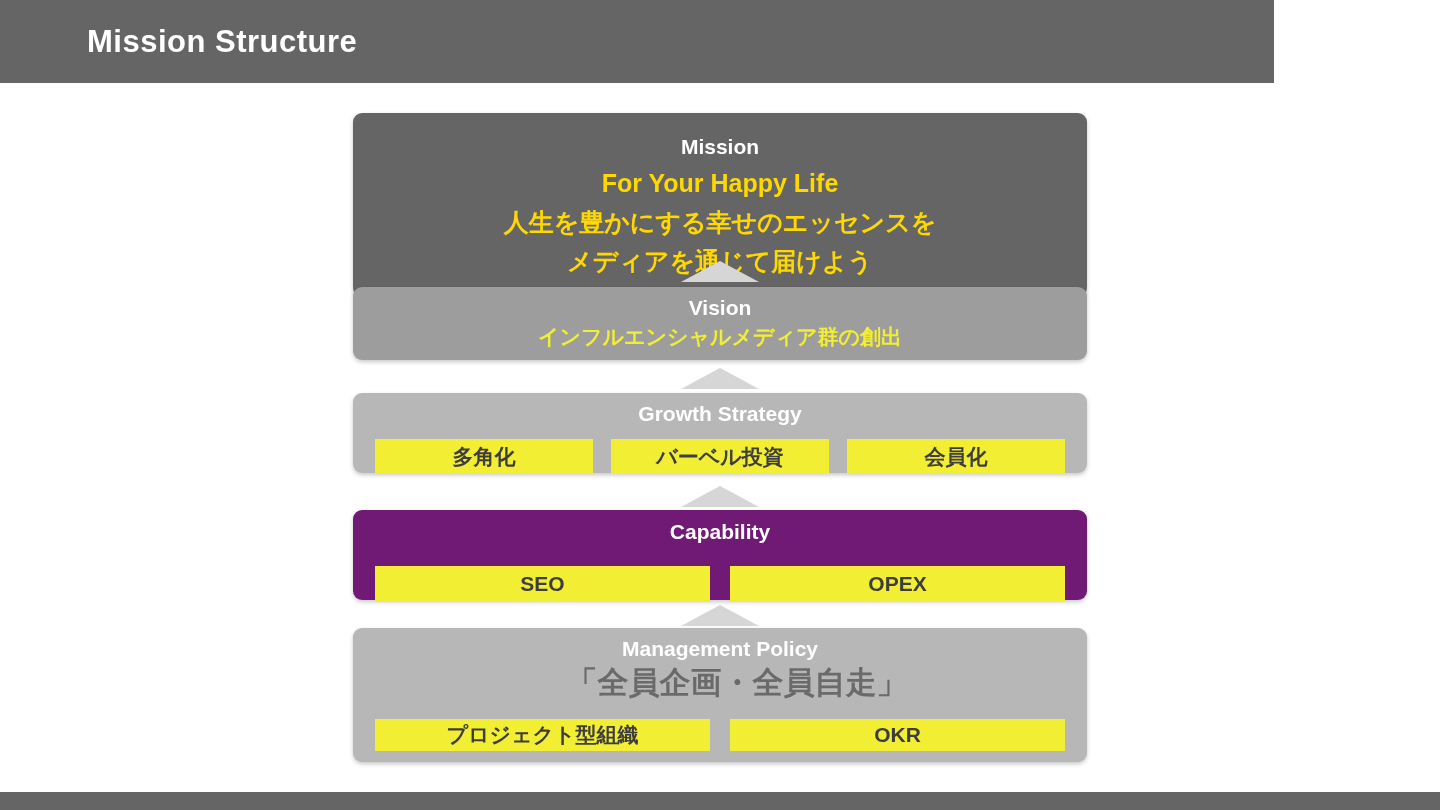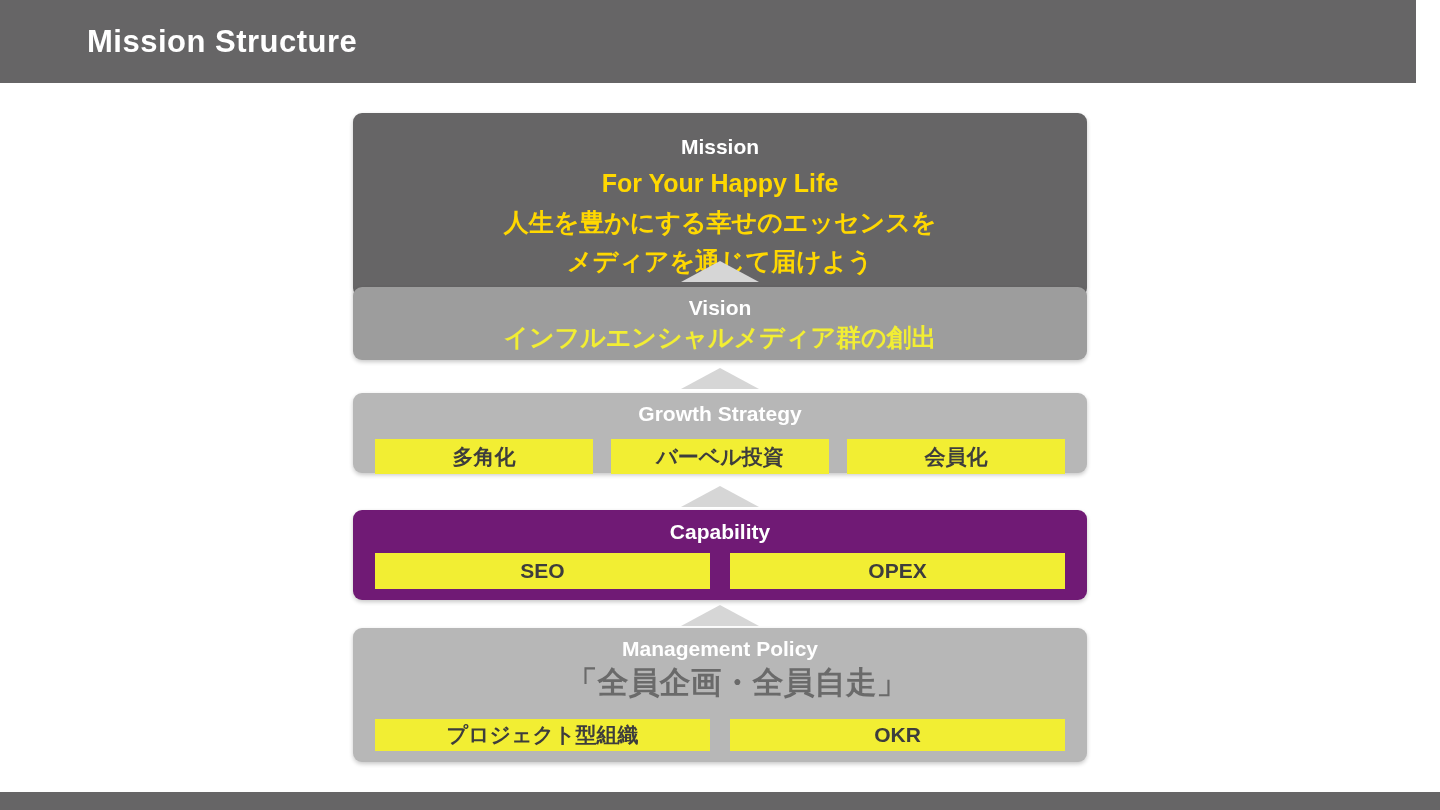--- a/index.html
+++ b/index.html
@@ -15,21 +15,21 @@
     position: relative;
     width: 1440px;
     height: 810px;
     background: #ffffff;
   }
 
   
   .header-bar {
     position: absolute;
     top: 0; left: 0;
-    width: 1416px; height: 83px;
+    width: 1274px; height: 83px;
     background: #666566;
   }
   .header-title {
     position: absolute;
     left: 87px; top: 0;
     line-height: 83px;
     color: #ffffff;
     font-size: 31px;
     font-weight: bold;
     letter-spacing: 0.5px;
@@ -75,21 +75,21 @@
   }
 
   .vision-box {
     top: 287px; height: 73px;
     background: #9d9d9d;
     justify-content: center;
     gap: 3px;
   }
   .vision-line {
     color: #f2ee33;
-    font-size: 25px;
+    font-size: 21px;
     font-weight: bold;
     text-align: center;
     line-height: 28px;
   }
 
   .growth-box    { top: 393px; height: 80px;  background: #b7b7b7; padding-top: 9px; }
   .capability-box{ top: 510px; height: 90px;  background: #701a75; padding-top: 10px; }
   .mgmt-box      { top: 628px; height: 134px; background: #b7b7b7; padding-top: 9px; }
 
   .mgmt-quote {
@@ -102,21 +102,21 @@
     margin-left: 34px;
   }
 
   .tag-row {
     display: flex;
     padding: 4px 22px;
     gap: 18px;
   }
   .tag-row.two { gap: 20px; }
   .growth-box .tag-row     { margin-top: 9px; }
-  .capability-box .tag-row { margin-top: 5px; }
+  .capability-box .tag-row { margin-top: 18px; }
   .mgmt-box .tag-row       { margin-top: 12px; }
 
   .tag {
     flex: 1;
     background: #f2ee33;
     color: #3d3d3d;
     font-size: 21px;
     font-weight: bold;
     text-align: center;
     height: 35px;

